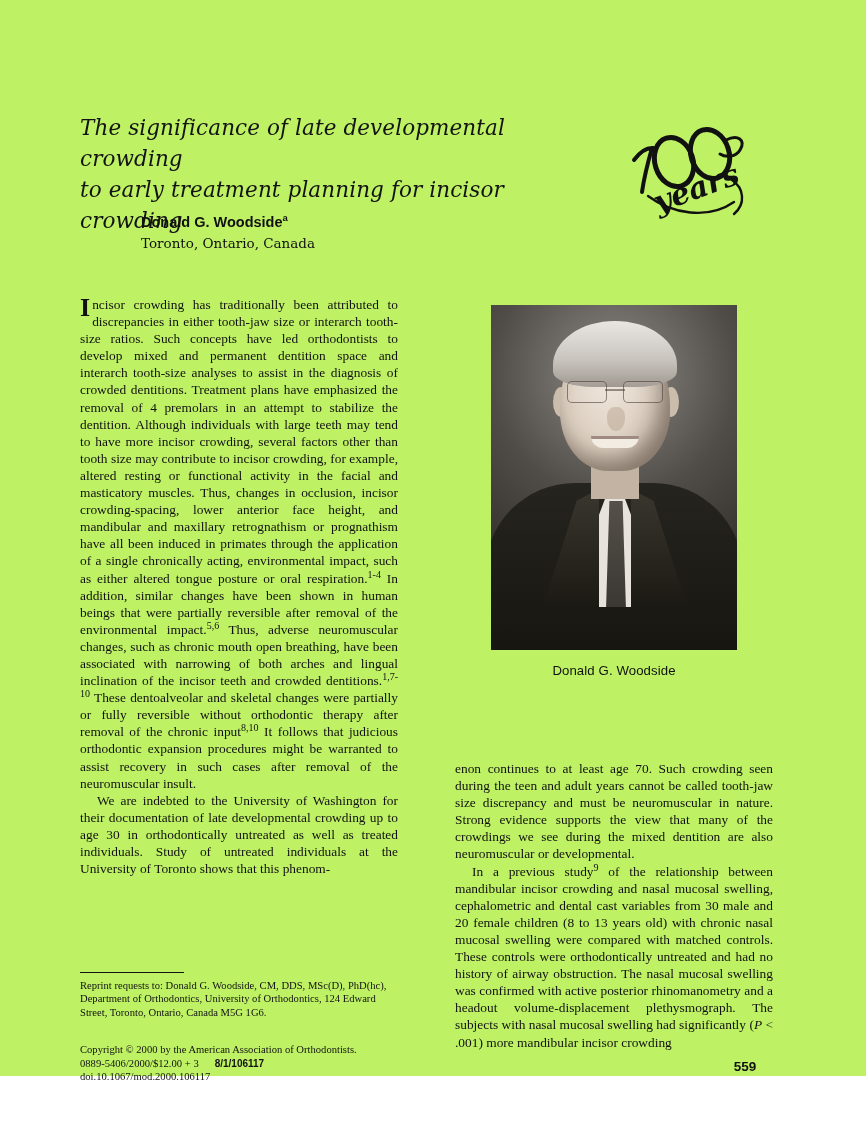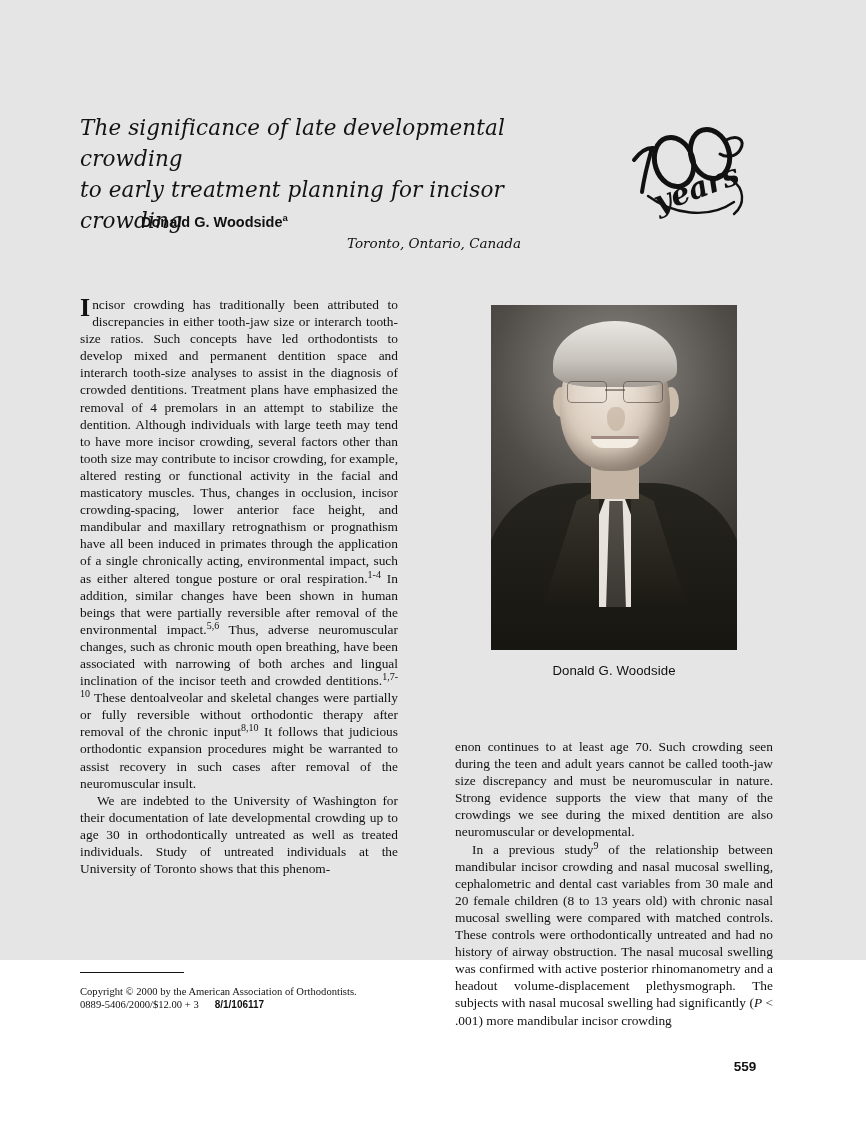--- a/index.html
+++ b/index.html
@@ -12,22 +12,22 @@
     height: 1122px;
     font-family: "Liberation Serif", serif;
     color: #111111;
     position: relative;
     overflow: hidden;
   }
   .page {
     position: absolute;
     left: 0; top: 0;
     width: 866px;
-    height: 960px;
-    background: #e5e5e5;
+    height: 1076px;
+    background: #bef264;
   }
 
   
   .title-block {
     position: absolute;
     left: 80px;
     top: 112px;
     width: 530px;
   }
   .article-title {
@@ -54,25 +54,23 @@
     color: #111;
     margin: 0;
   }
   .author-name sup {
     font-size: 9.5px;
     font-weight: bold;
     vertical-align: super;
   }
   .author-affil {
     font-family: "DejaVu Serif", serif;
-    font-style: italic;
     font-size: 13.5px;
     margin: 5px 0 0 0;
     color: #111;
-    text-align: right;
   }
 
   
   .logo-100 {
     position: absolute;
     left: 622px;
     top: 118px;
     width: 130px;
     height: 118px;
   }
@@ -87,21 +85,21 @@
     text-align: justify;
     color: #111;
   }
   .col-left {
     left: 80px;
     top: 296px;
     width: 318px;
   }
   .col-right-lower {
     left: 455px;
-    top: 738px;
+    top: 760px;
     width: 318px;
   }
   .col p {
     margin: 0;
     text-indent: 17px;
   }
   .col p.first {
     text-indent: 0;
   }
   .dropcap {
@@ -281,21 +279,21 @@
     line-height: 13.4px;
     color: #111;
   }
   .footnotes .rule {
     width: 104px;
     height: 1px;
     background: #111;
     margin-bottom: 6px;
   }
   .footnotes p { margin: 0 0 0 0; }
-  .footnotes p.gap { margin-top: 12px; font-family: Liberation Serif, serif; }
+  .footnotes p.gap { margin-top: 24px; font-family: Liberation Serif, serif; }
   .footnotes sup { font-size: 8px; vertical-align: super; }
   .footnotes .issueid {
     font-family: "Liberation Sans", sans-serif;
     font-weight: bold;
     font-size: 10px;
     margin-left: 16px;
     margin-top: 15px;
   }
 
   
@@ -381,19 +379,21 @@
     <div class="photo-caption">Donald G. Woodside</div>
   </div>
 
   <div class="col col-right-lower">
     <p class="first">enon continues to at least age 70. Such crowding seen during the teen and adult years cannot be called tooth-jaw size discrepancy and must be neuromuscular in nature. Strong evidence supports the view that many of the crowdings we see during the mixed dentition are also neuromuscular or developmental.</p>
     <p><span>In a previous study</span><sup class="ref">9</sup><span> of the relationship between mandibular incisor crowding and nasal mucosal swelling, cephalometric and dental cast variables from 30 male and 20 female children (8 to 13 years old) with chronic nasal mucosal swelling were compared with matched controls. These controls were orthodontically untreated and had no history of airway obstruction. The nasal mucosal swelling was confirmed with active posterior rhinomanometry and a headout volume-displacement plethysmograph. The subjects with nasal mucosal swelling had significantly (</span><em>P</em><span> &lt; .001) more mandibular incisor crowding</span></p>
   </div>
 
   <div class="footnotes">
     <div class="rule"></div>
+    <p>Reprint requests to: Donald G. Woodside, CM, DDS, MSc(D), PhD(hc), Department of Orthodontics, University of Orthodontics, 124 Edward Street, Toronto, Ontario, Canada M5G 1G6.</p>
     <p class="gap">Copyright © 2000 by the American Association of Orthodontists.</p>
     <p><span>0889-5406/2000/$12.00 + 3</span><span class="issueid">8/1/106117</span></p>
+    <p>doi.10.1067/mod.2000.106117</p>
   </div>
 
   <div class="page-number">559</div>
 
 </div>
 
 </body></html>

